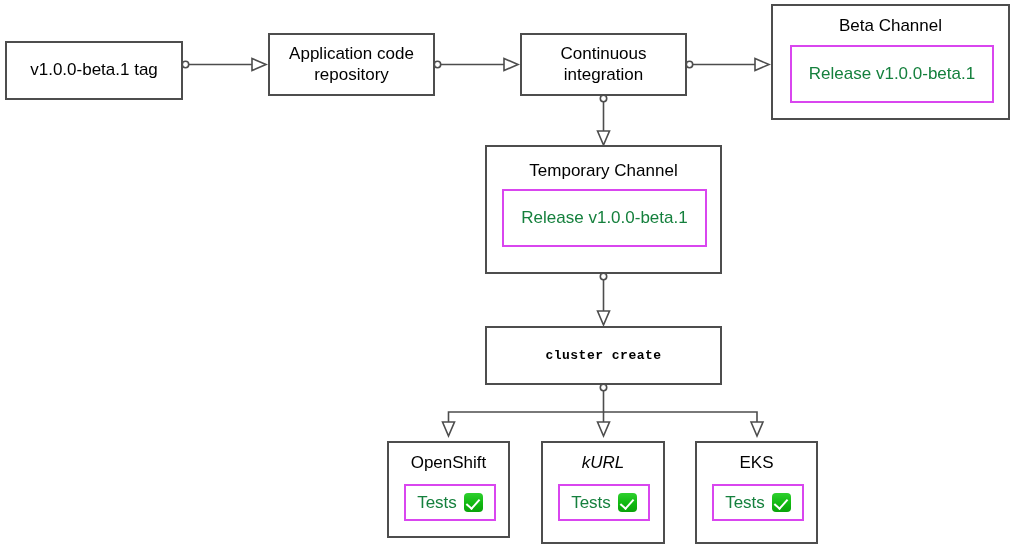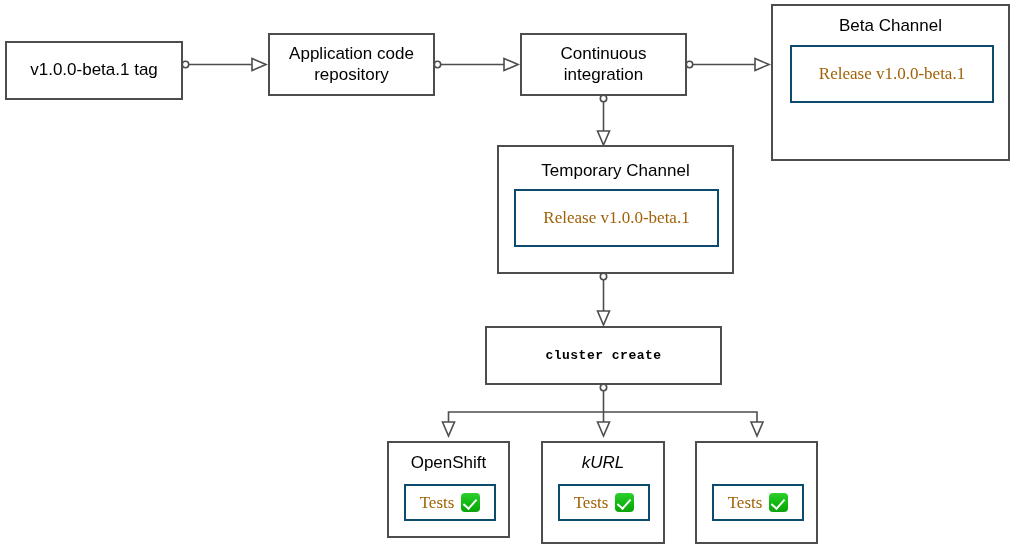--- a/index.html
+++ b/index.html
@@ -51,28 +51,28 @@
     left: 0;
     right: 0;
     text-align: center;
     font-family: "Liberation Sans", sans-serif;
     font-size: 17px;
     color: #000000;
   }
   .inner-node {
     position: absolute;
     box-sizing: border-box;
-    border: 2px solid #0c4a6e;
+    border: 2px solid #d946ef;
     background: #ffffff;
     display: flex;
     align-items: center;
     justify-content: center;
-    font-family: Liberation Serif, serif;
+    font-family: Liberation Sans, sans-serif;
     font-size: 17px;
-    color: #a16207;
+    color: #15803d;
     gap: 7px;
   }
   .check-badge {
     display: inline-block;
     width: 19px;
     height: 19px;
     border-radius: 4px;
     background: linear-gradient(180deg, #2fd02f 0%, #10b810 55%, #0aa30a 100%);
     position: relative;
     flex: 0 0 auto;
@@ -170,28 +170,28 @@
   <div class="node" style="left:268px; top:33px; width:167px; height:63px;">
     <span>Application code
 repository</span>
   </div>
 
   <div class="node" style="left:520px; top:33px; width:167px; height:63px;">
     <span>Continuous
 integration</span>
   </div>
 
-  <div class="container-node" style="left:771px; top:4px; width:239px; height:157px;">
+  <div class="container-node" style="left:771px; top:4px; width:239px; height:116px;">
     <div class="container-title" style="top:10px;">Beta Channel</div>
     <div class="inner-node" style="left:17px; top:39px; width:204px; height:58px;">
       <span>Release v1.0.0-beta.1</span>
     </div>
   </div>
 
-  <div class="container-node" style="left:485px; top:145px; width:237px; height:129px;margin-left:12px;">
+  <div class="container-node" style="left:485px; top:145px; width:237px; height:129px;">
     <div class="container-title" style="top:14px;">Temporary Channel</div>
     <div class="inner-node" style="left:15px; top:42px; width:205px; height:58px;">
       <span>Release v1.0.0-beta.1</span>
     </div>
   </div>
 
   <div class="node mono" style="left:485px; top:326px; width:237px; height:59px;">
     <span>cluster create</span>
   </div>
 
@@ -205,19 +205,20 @@
 
   <div class="container-node" style="left:541px; top:441px; width:124px; height:103px;">
     <div class="container-title" style="top:10px;font-style:italic;">kURL</div>
     <div class="inner-node" style="left:15px; top:41px; width:92px; height:37px;">
       <span>Tests</span>
       <span class="check-badge"></span>
     </div>
   </div>
 
   <div class="container-node" style="left:695px; top:441px; width:123px; height:103px;">
+    <div class="container-title" style="top:10px;">EKS</div>
     <div class="inner-node" style="left:15px; top:41px; width:92px; height:37px;">
       <span>Tests</span>
       <span class="check-badge"></span>
     </div>
   </div>
 
 </div>
 
 </body></html>

